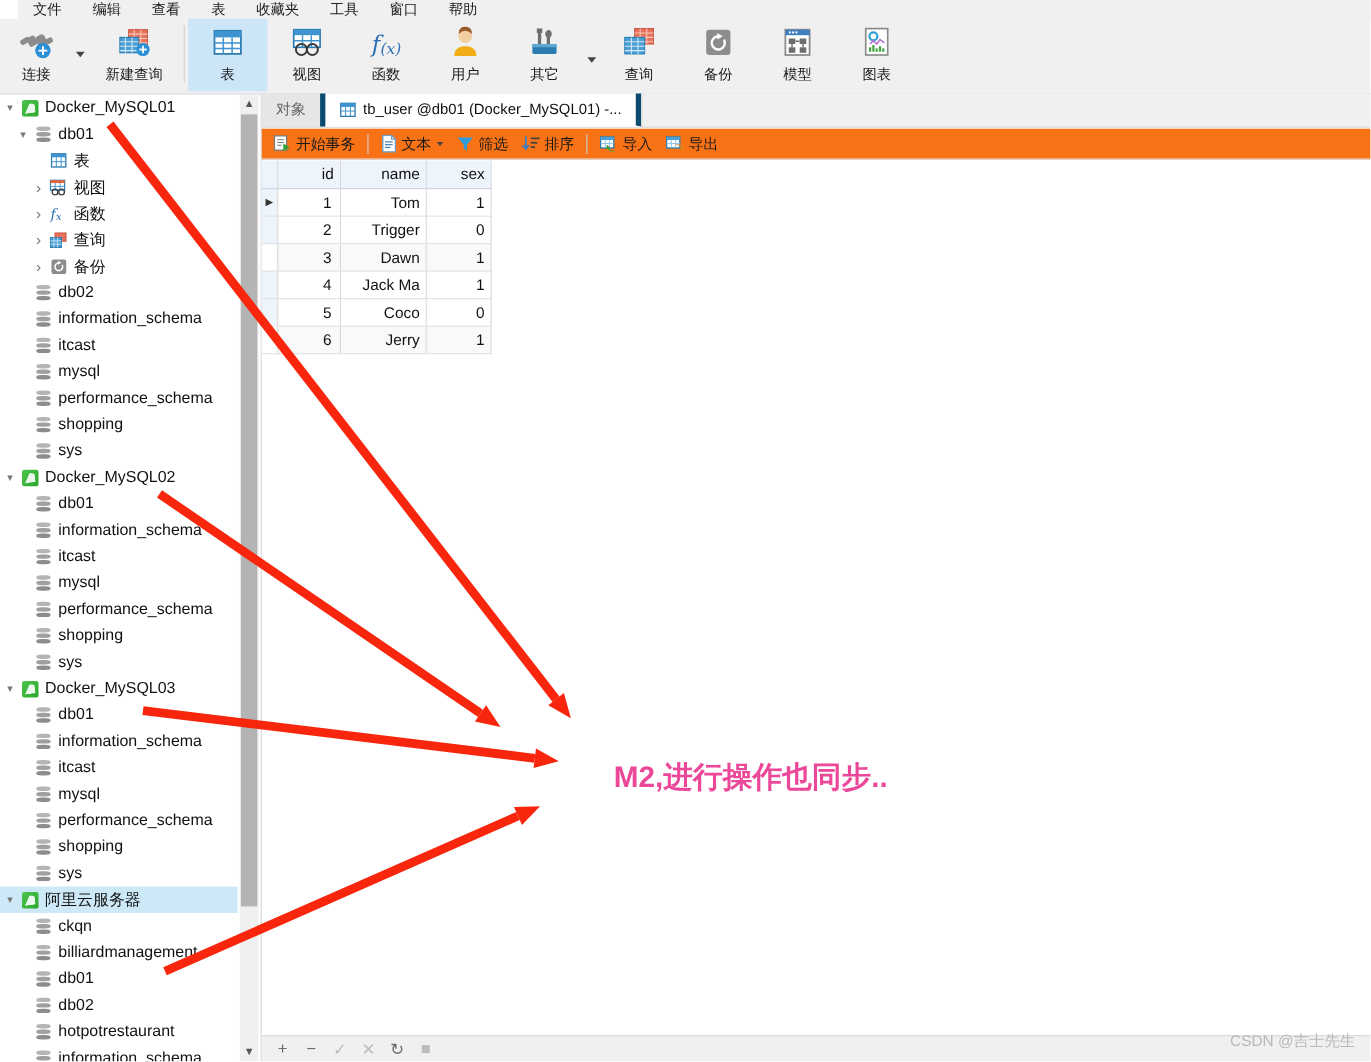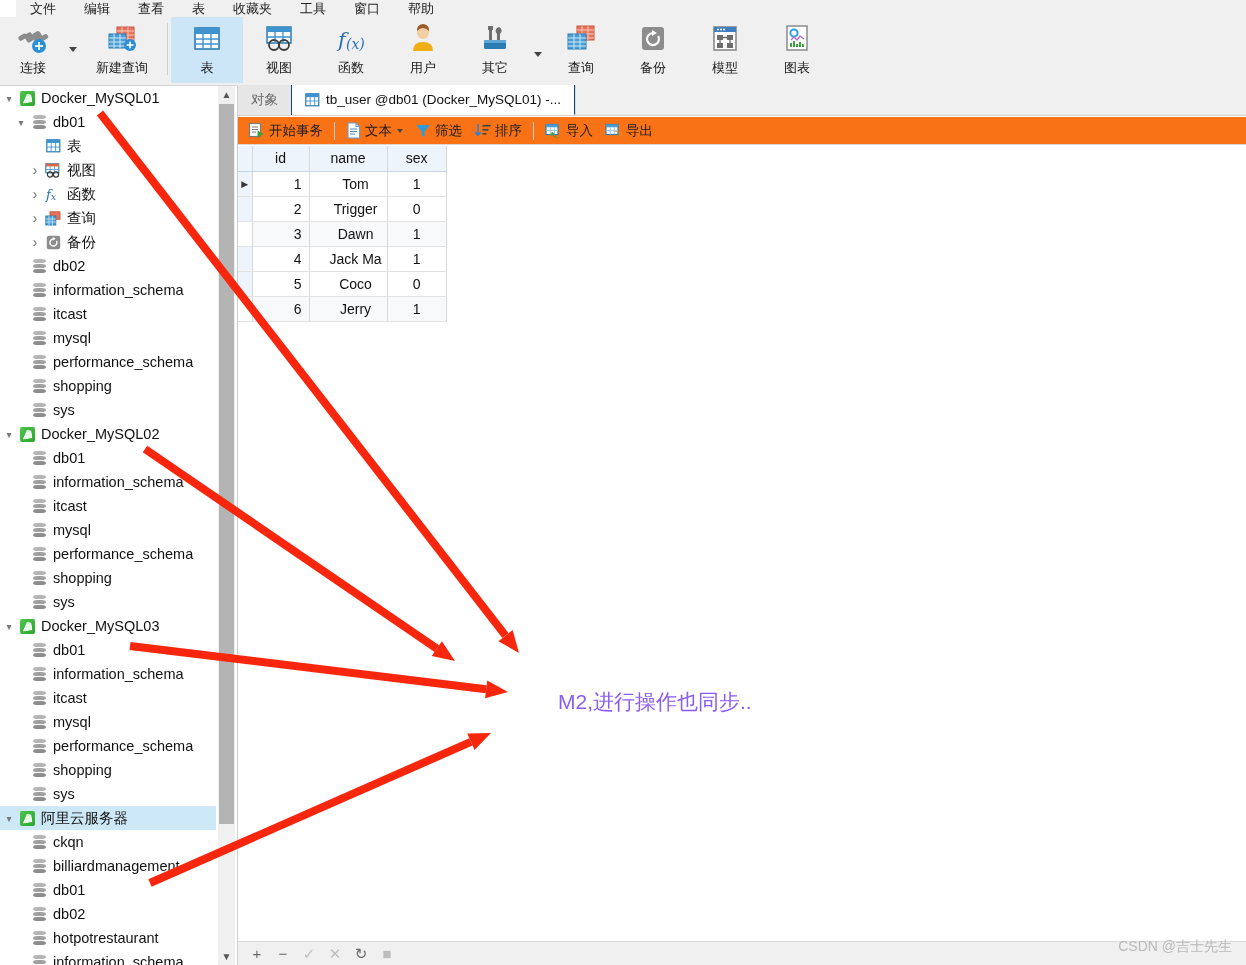--- a/index.html
+++ b/index.html
@@ -184,21 +184,21 @@
     border-bottom: 1px solid #d2d2d2;
     display: flex;
     align-items: flex-end;
   }
   .tab {
     height: 30px;
     display: flex; align-items: center;
     padding: 0 13px;
     font-size: 13.5px;
     color: #333;
-    border-right: 1px solid #0c4a6e;
+    border-right: 5px solid #0c4a6e;
     white-space: nowrap;
     cursor: default;
   }
   .tab.inactive { background: #e6e6e6; color:#666; }
   .tab.active { background: #ffffff; color:#111; border-bottom: 1px solid #fff; }
   .tab .tabic { margin-right: 6px; display:flex; }
   .tab-tail {
     flex: 1 1 auto;
     height: 30px;
     background: #f0f0f0;
@@ -240,21 +240,21 @@
     font-size: 14px;
     color: #111;
     background: #fff;
   }
   .grid td, .grid th {
     border-right: 1px solid #d9d9d9;
     border-bottom: 1px solid #e2e2e2;
     height: 25px;
     padding: 0 5px;
     font-weight: normal;
-    text-align: center;
+    text-align: right;
     white-space: nowrap;
   }
   .grid thead th {
     background: #eef4fb;
     border-bottom: 1px solid #c8d4e0;
     font-size: 14px;
   }
   .grid th.gutter, .grid td.gutter {
     width: 14px; min-width: 14px;
     background: #eef4fb;
@@ -304,23 +304,24 @@
   
   .overlay {
     position: absolute;
     left: 0; top: 0;
     width: 1246px; height: 965px;
     pointer-events: none;
   }
   .anno-text {
     position: absolute;
     left: 558px; top: 688px;
-    font-size: 21px;
-    color: #8b5cf6;
+    font-size: 27px;
+    color: #ec4899;
     white-space: nowrap;
+    font-weight: bold;
   }
 </style>
 </head>
 <body>
 
 <div id="app">
 
   <div class="menubar">
     <div class="mi">文件</div>
     <div class="mi">编辑</div>

